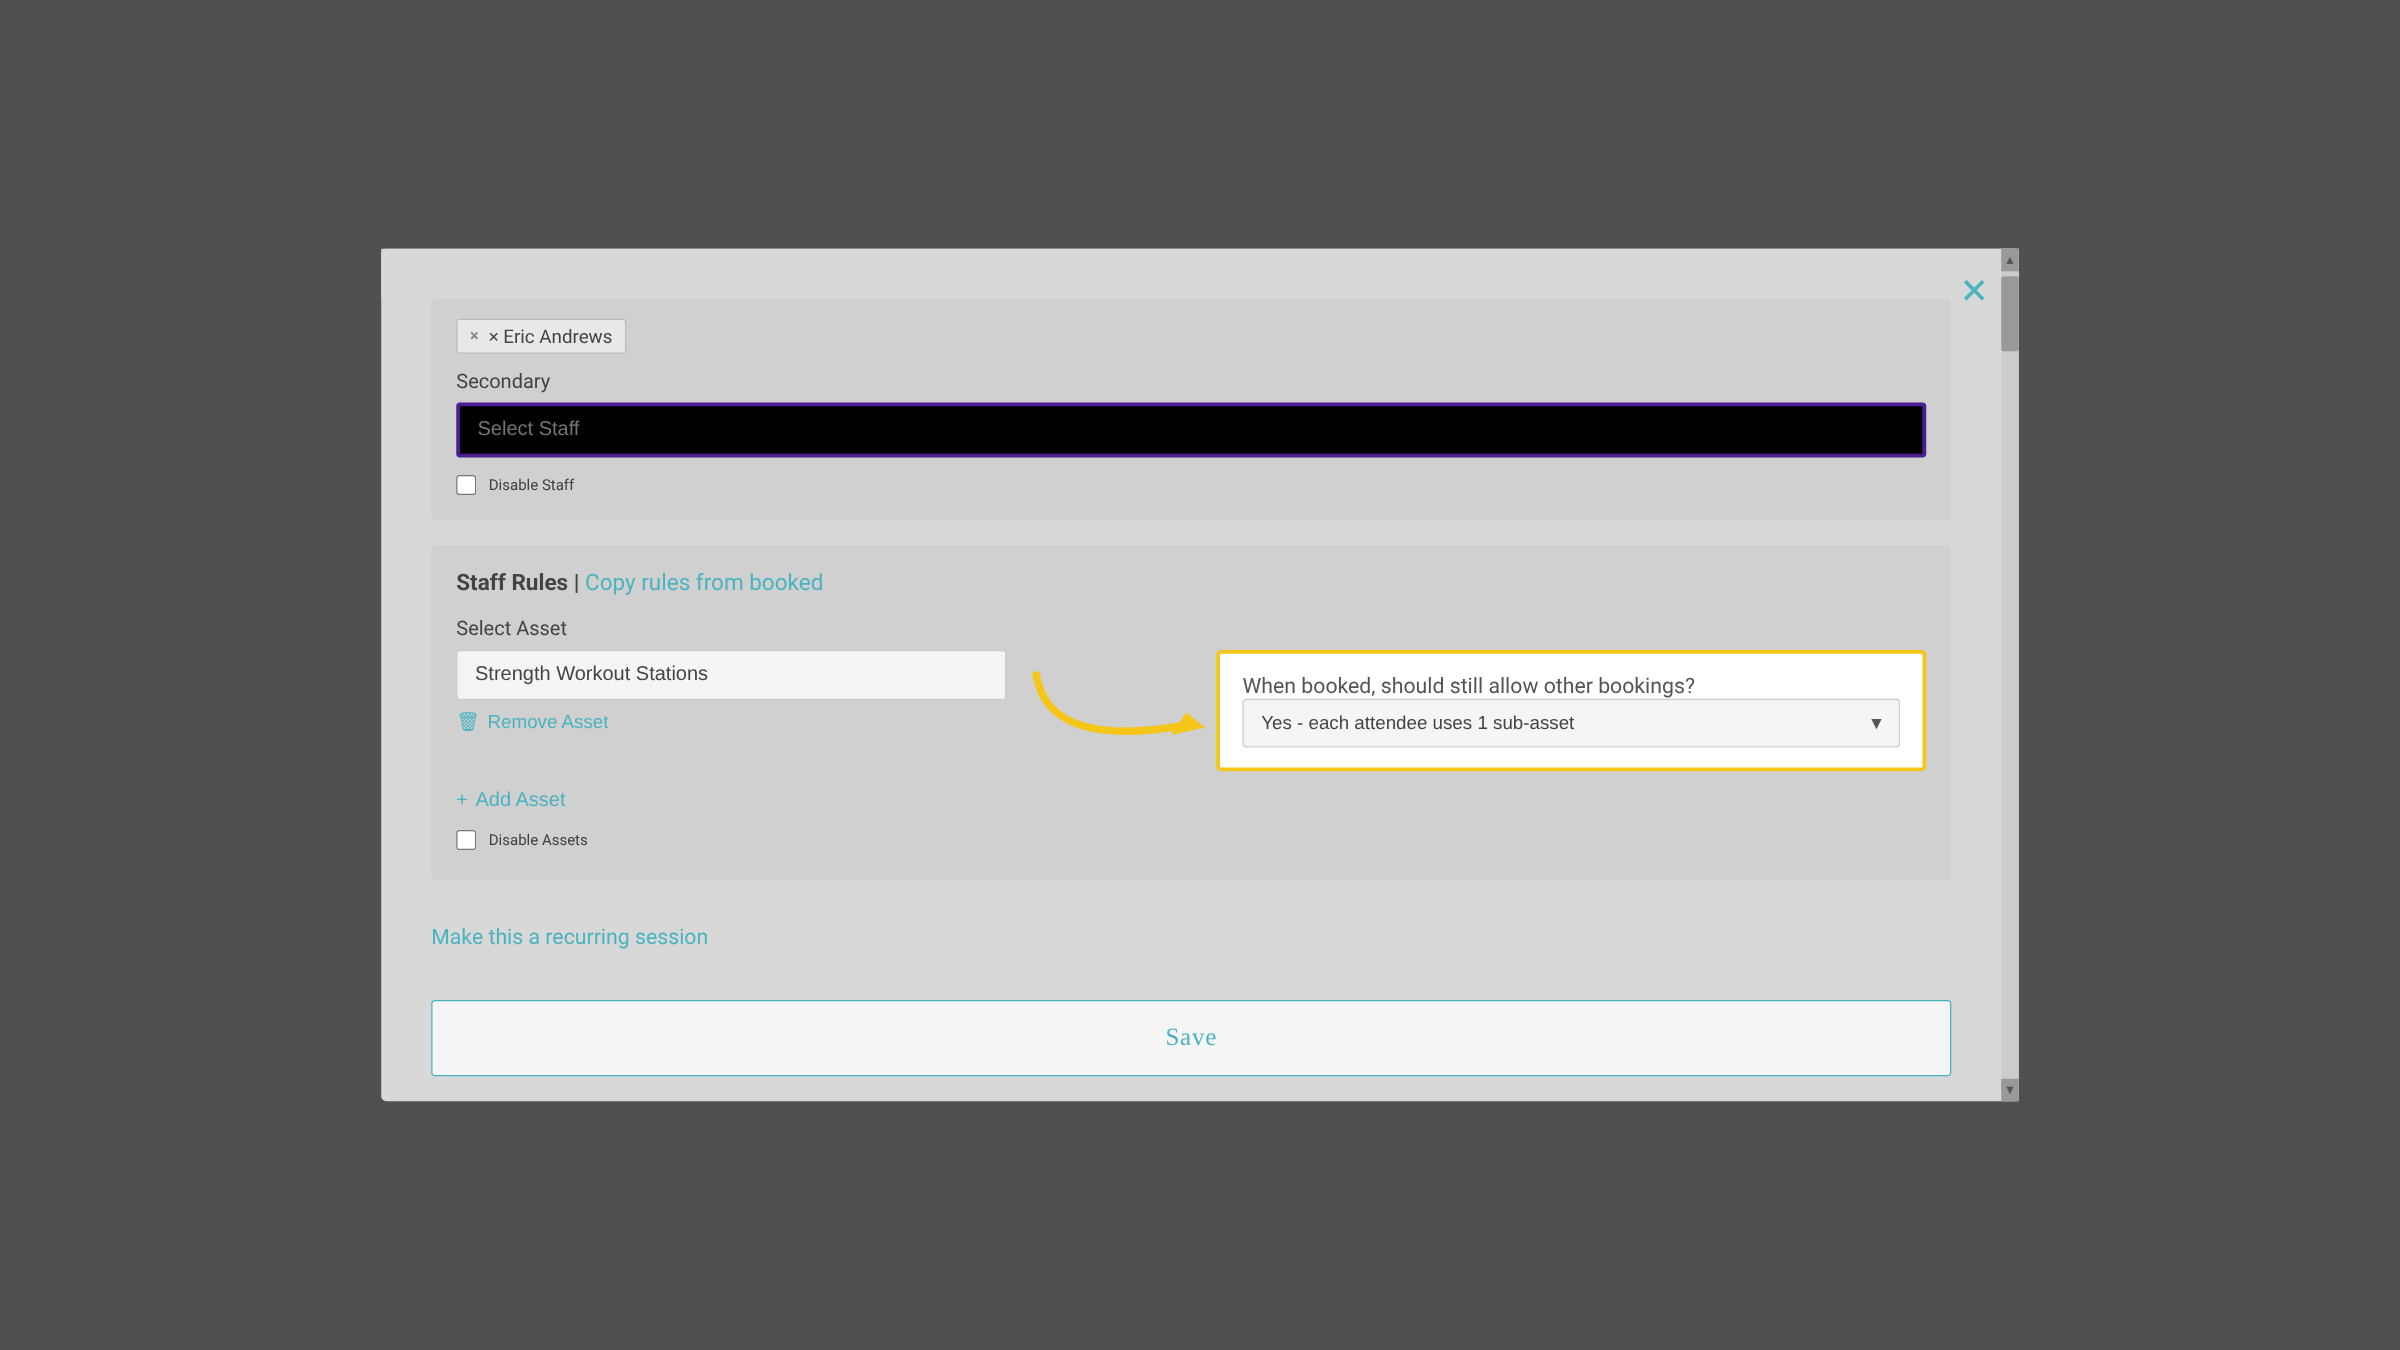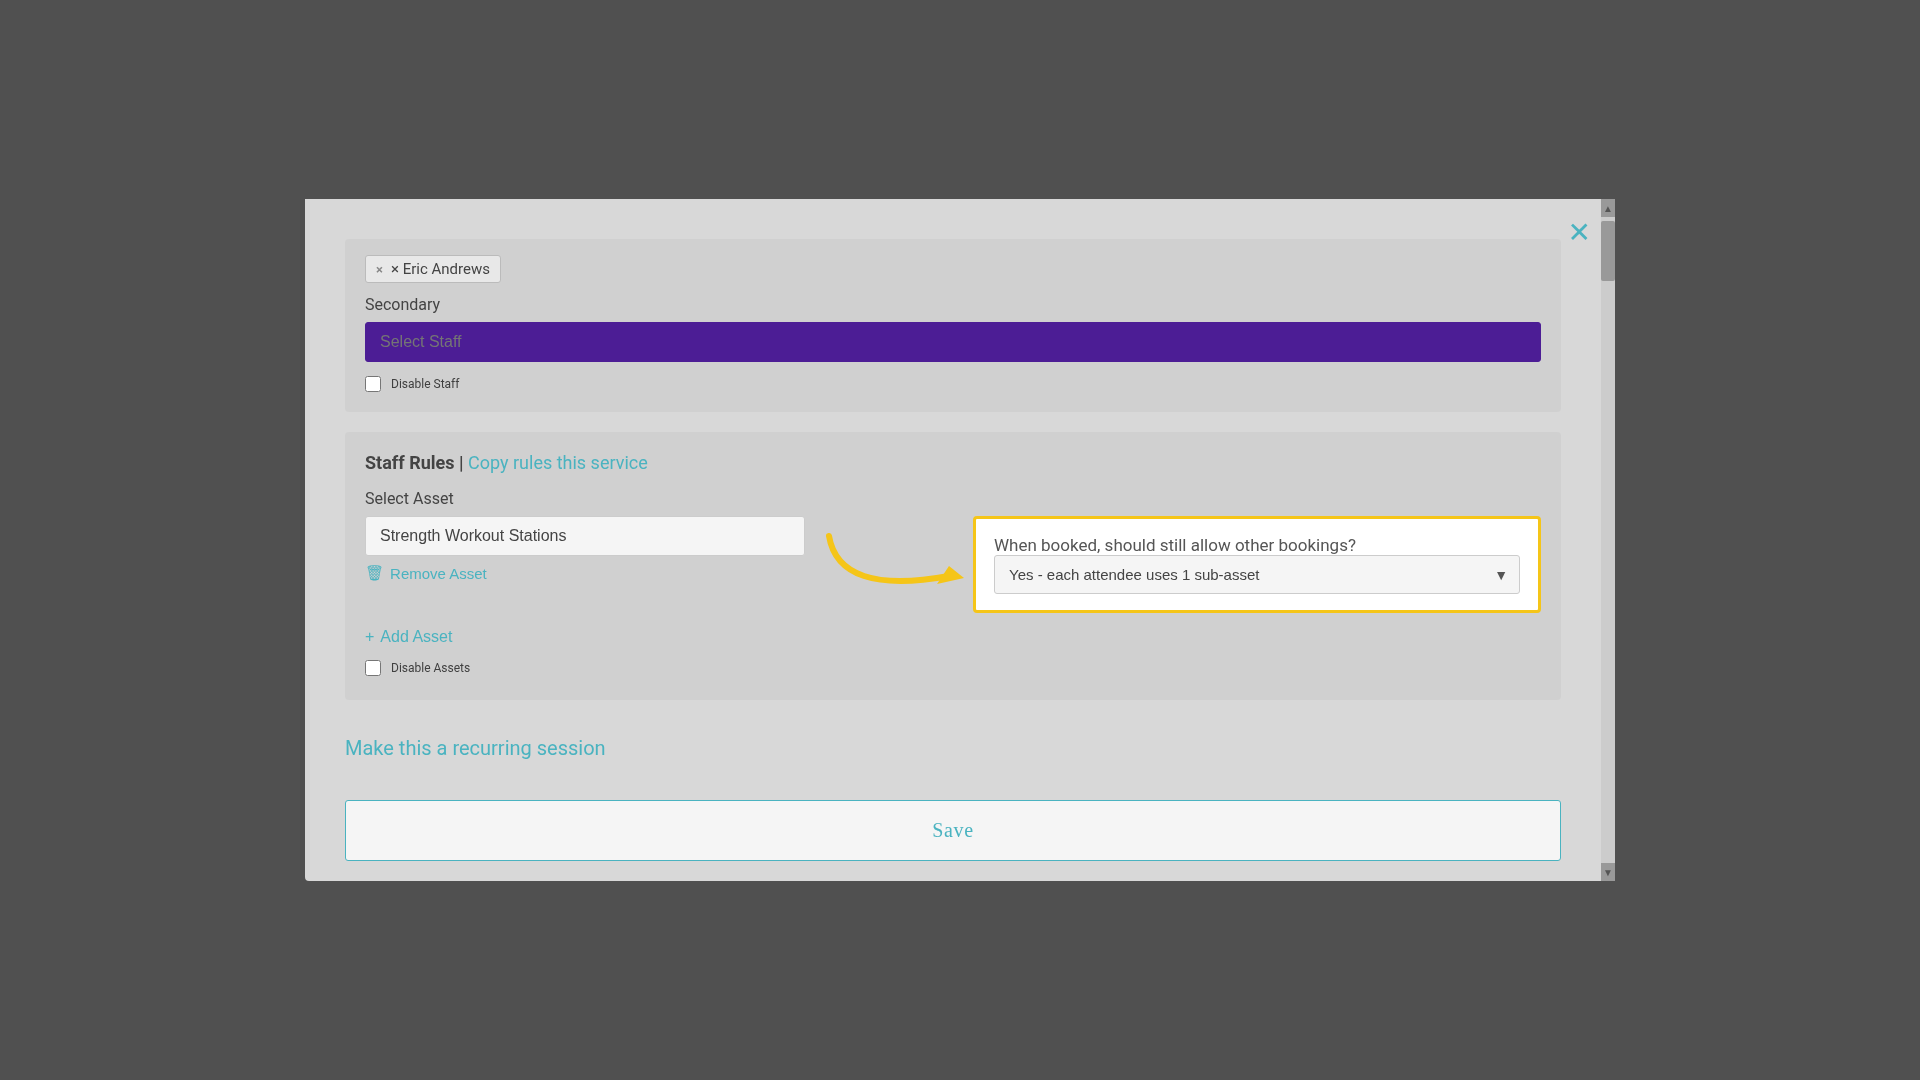--- a/index.html
+++ b/index.html
@@ -134,22 +134,22 @@
 
     .field-label {
       font-size: 16px;
       color: #444;
       margin-bottom: 8px;
       font-weight: 400;
     }
 
     .text-input, .select-input {
       width: 100%;
-      background: #4c1d95;
-      border: 1px solid #4c1d95;
+      background: #000000;
+      border: 3px solid #4c1d95;
       border-radius: 3px;
       padding: 10px 14px;
       font-size: 16px;
       color: #999;
       outline: none;
     }
 
     .checkbox-row {
       display: flex;
       align-items: center;
@@ -278,21 +278,21 @@
       display: flex;
       align-items: center;
       gap: 6px;
       padding: 0;
       margin-bottom: 14px;
     }
 
     
     .recurring-link {
       color: #4ab3c0;
-      font-size: 20px;
+      font-size: 17px;
       text-decoration: none;
       cursor: pointer;
       display: inline-block;
       margin-bottom: 20px;
     }
 
     
     .save-btn-container {
       padding: 0 0 0 0;
     }
@@ -343,21 +343,21 @@
         <div class="checkbox-row">
           <input type="checkbox" style="">
           <span class="checkbox-label">Disable Staff</span>
         </div>
       </div>
 
       <div class="asset-section">
         <div class="section-header">
           <span>Staff Rules</span>
           <span> | </span>
-          <a>Copy rules this service</a>
+          <a>Copy rules from booked</a>
         </div>
 
         <div class="field-label">Select Asset</div>
 
         <div class="asset-row">
 
           <div class="asset-left">
             <input class="asset-select-input" type="text" value="Strength Workout Stations" style="">
             <button class="remove-asset-btn">
               <span>🗑</span>

